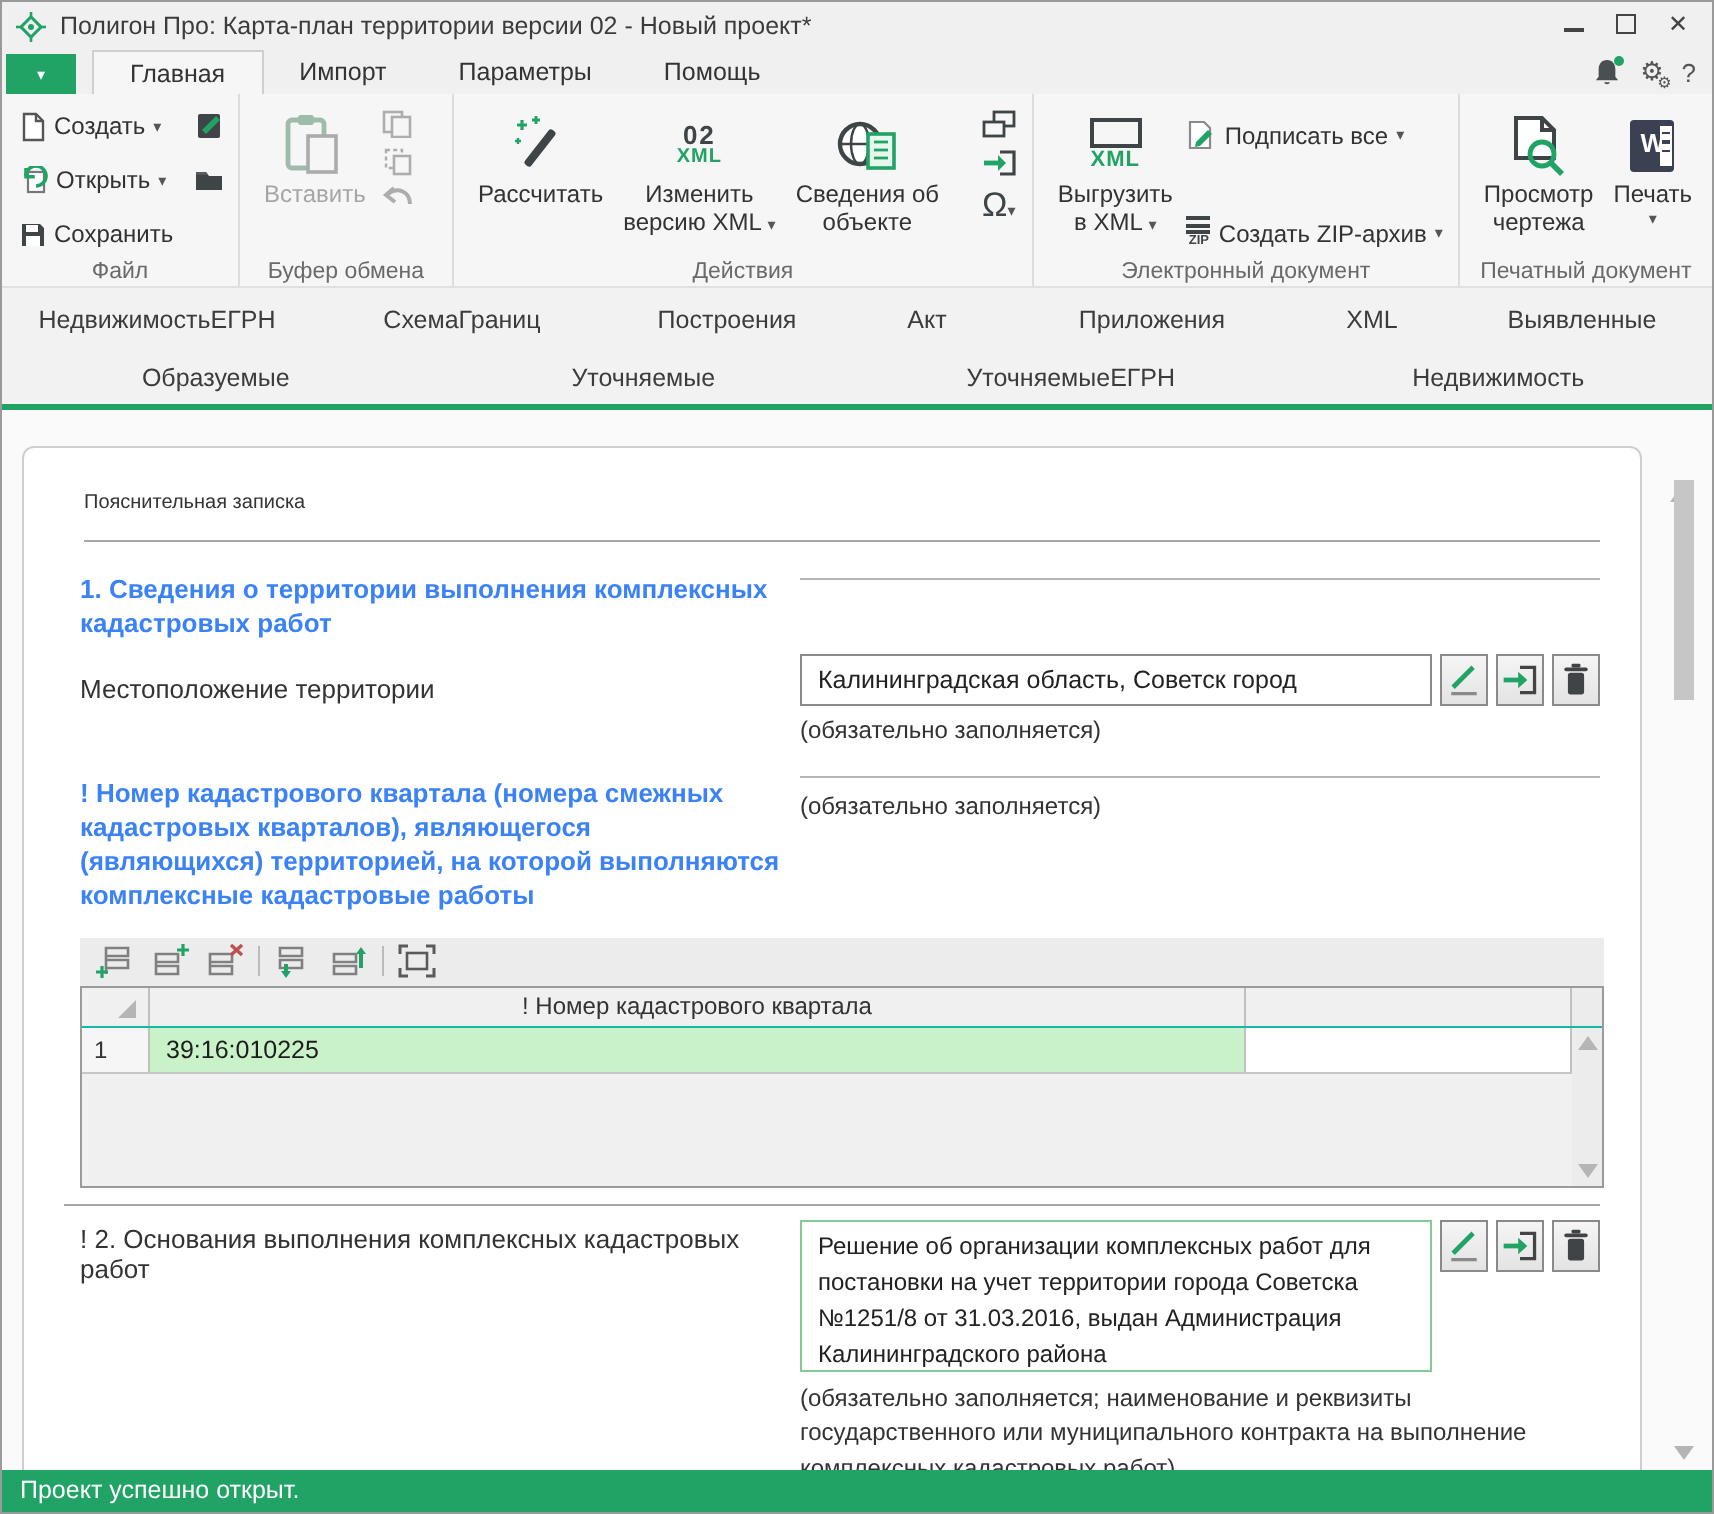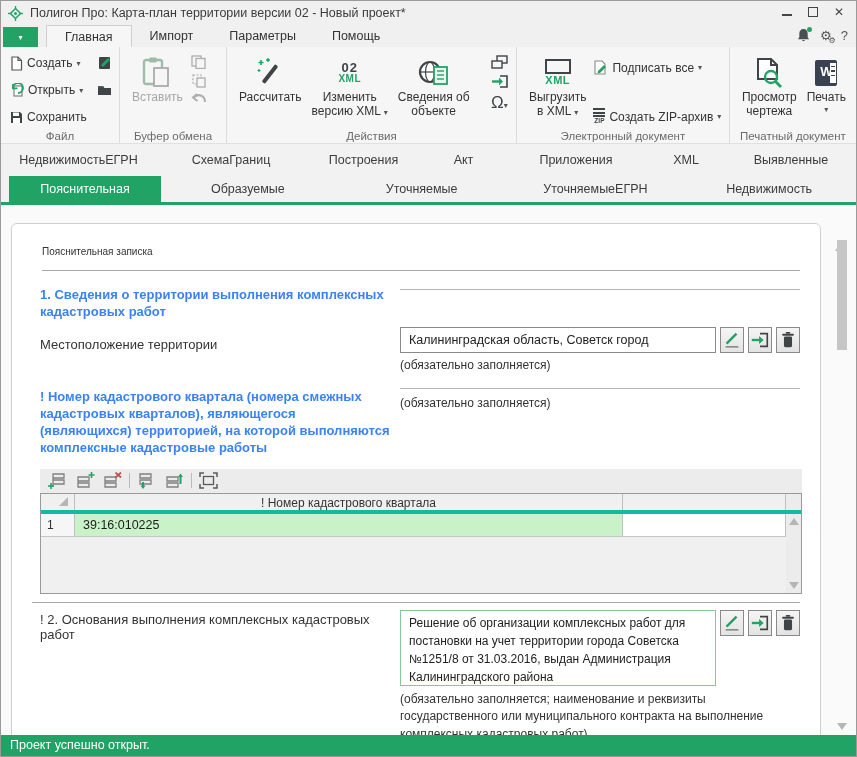--- a/index.html
+++ b/index.html
@@ -77,21 +77,21 @@
   .fbtn { width:24px; height:26px; background:linear-gradient(#f5f5f5,#e3e3e3); border:1px solid #8a8a8a;
     display:flex; align-items:center; justify-content:center; padding:0; }
   .big-textarea { flex:1; height:76px; border:1px solid #85c995; font-size:12px; line-height:1.5;
     color:#222; padding:3px 8px; resize:none; font-family:inherit; }
   
   .table-block { margin:12px 0 0 8px; width:762px; }
   .tbl-toolbar { height:24px; background:#ececec; display:flex; align-items:center; gap:7px; padding-left:8px; }
   .tb-sep { width:1px; height:15px; background:#bbb; }
   .grid { border:1px solid #9a9a9a; background:#f0f0f0; }
   .g-row { display:flex; }
-  .g-head { height:20px; background:#f0f0f0; border-bottom:4px solid #14b8a6; }
+  .g-head { height:20px; background:#f0f0f0; border-bottom:1px solid #14b8a6; }
   .g-corner { width:34px; border-right:1px solid #c0c0c0; position:relative; }
   .g-corner .tri { position:absolute; right:6px; bottom:4px; width:0; height:0;
     border-left:9px solid transparent; border-bottom:9px solid #b5b5b5; }
   .g-col1 { width:548px; border-right:1px solid #c0c0c0; }
   .g-col2 { flex:1; border-right:1px solid #c0c0c0; }
   .g-vscroll { width:15px; background:#ececec; display:flex; flex-direction:column; justify-content:space-between;
     align-items:center; padding:4px 0; }
   .g-head .g-col1 { font-size:12px; color:#333; text-align:center; line-height:19px; }
   .g-datarow { height:23px; border-bottom:1px solid #c6c6c6; }
   .g-rownum { width:34px; background:#f6f6f6; border-right:1px solid #c0c0c0; font-size:12px; color:#333;
@@ -344,21 +344,20 @@
   <div class="doctabs1">
     <div class="dt" style="width:155px">НедвижимостьЕГРН</div>
     <div class="dt" style="width:150px">СхемаГраниц</div>
     <div class="dt" style="width:115px">Построения</div>
     <div class="dt" style="width:85px">Акт</div>
     <div class="dt" style="width:140px">Приложения</div>
     <div class="dt" style="width:80px">XML</div>
     <div class="dt" style="flex:1">Выявленные</div>
   </div>
   <div class="doctabs2">
-    <div class="dt active">Пояснительная</div>
     <div class="dt">Образуемые</div>
     <div class="dt">Уточняемые</div>
     <div class="dt">УточняемыеЕГРН</div>
     <div class="dt">Недвижимость</div>
   </div>
   <div class="green-underline"></div>
 
   <div class="card">
     <div class="page-title">Пояснительная записка</div>
     <div class="hline"></div>

